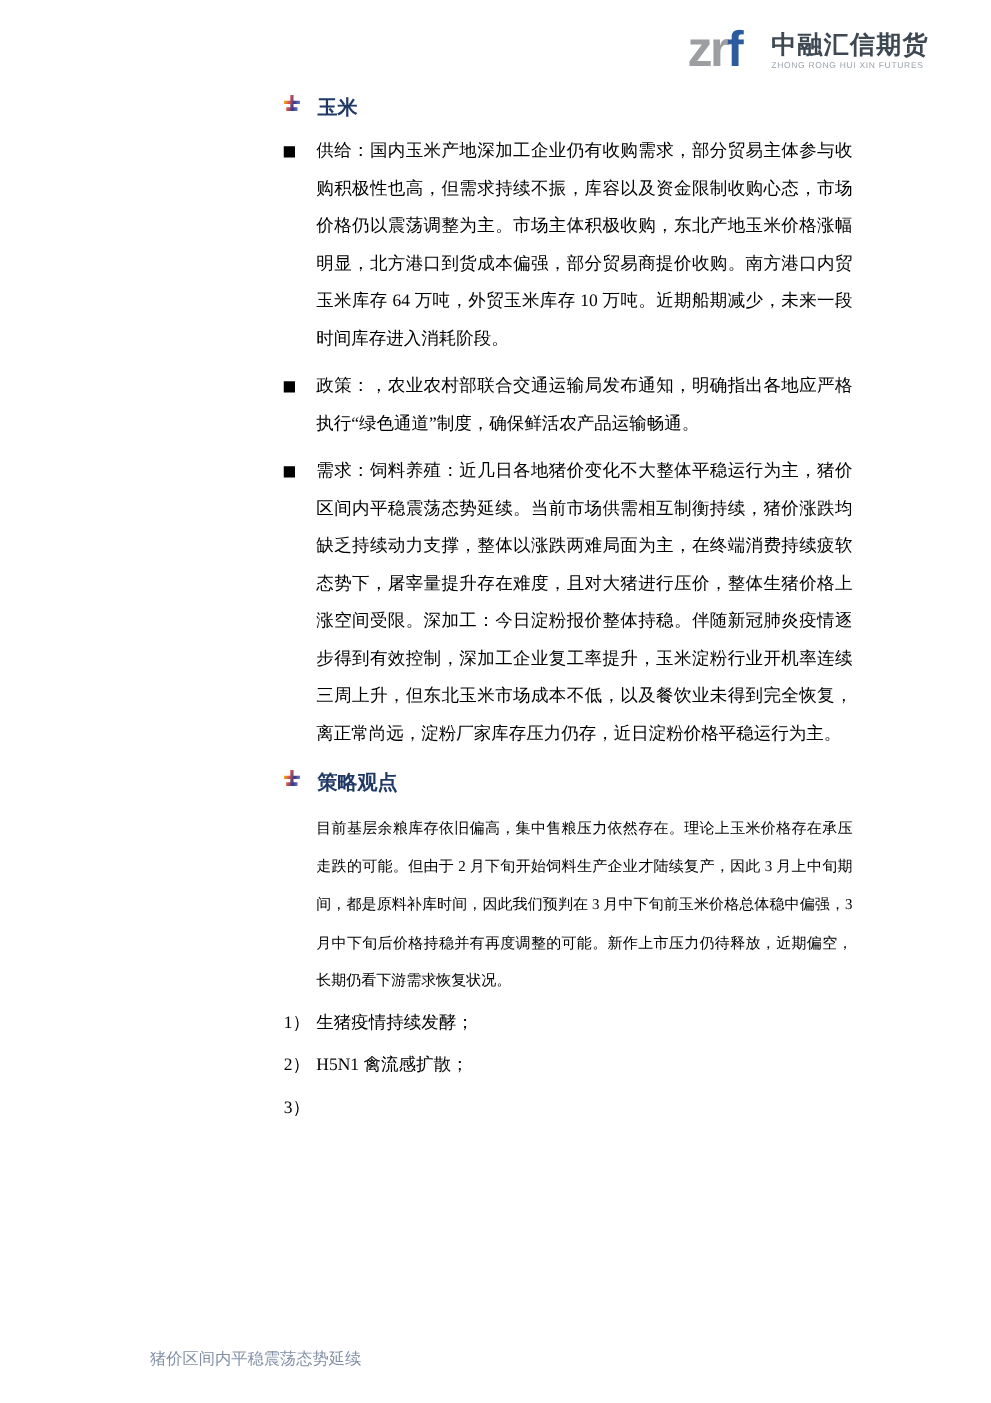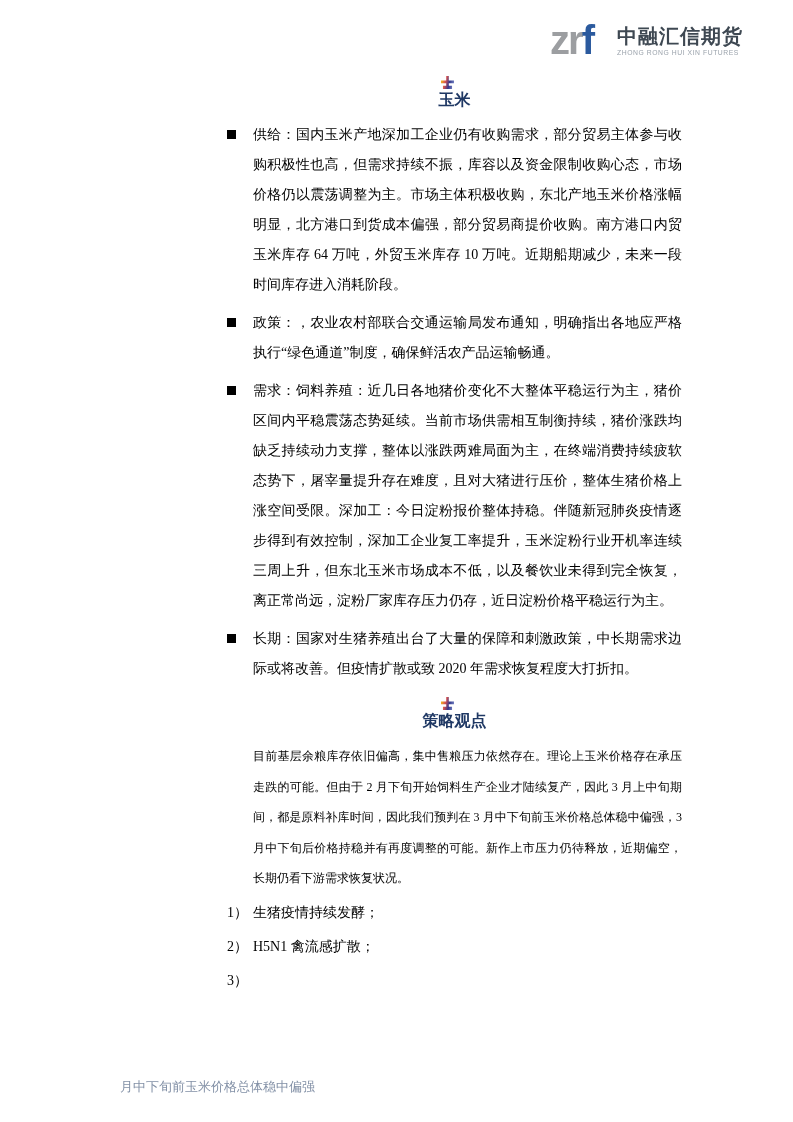--- a/index.html
+++ b/index.html
@@ -33,26 +33,25 @@
     font-family:"Liberation Sans","DejaVu Sans",sans-serif;
     font-size:6.8px;line-height:9px;color:#9aa2ab;letter-spacing:0.55px;
     margin-top:1px;white-space:nowrap;
   }
 
   
   .content{
     position:absolute;left:227px;top:76px;width:455px;
   }
   .sec-heading{
-    display:flex;align-items:center;
+    display:flex;
     font-family:"Liberation Sans","DejaVu Sans",sans-serif;
     font-weight:bold;font-size:16px;line-height:22px;
     color:#1f3864;
     margin:0 0 9px 0;
-    flex-direction:column;
   }
   .sec-heading .hd-icon{
     width:13px;height:13px;flex:none;margin-right:14px;
     background:linear-gradient(105deg,#f2b01e 10%,#d9534f 35%,#33388c 62%,#8a9bd4 100%);
     clip-path:polygon(40% 0,60% 0,60% 35%,100% 35%,100% 55%,60% 55%,60% 75%,85% 75%,85% 100%,15% 100%,15% 75%,40% 75%,40% 55%,0 55%,0 35%,40% 35%);
   }
   .sp-top{margin-top:13px;}
 
   .bullet-row{display:flex;margin-bottom:8px;}
   .bullet-row .sq{
@@ -119,26 +118,20 @@
       </div>
     </div>
 
     <div class="bullet-row">
       <span class="sq"></span>
       <div class="btext">
         <b>需求：</b><span>饲料养殖：近几日各地猪价变化不大整体平稳运行为主，猪价区间内平稳震荡态势延续。当前市场供需相互制衡持续，猪价涨跌均缺乏持续动力支撑，整体以涨跌两难局面为主，在终端消费持续疲软态势下，屠宰量提升存在难度，且对大猪进行压价，整体生猪价格上涨空间受限。深加工：今日淀粉报价整体持稳。伴随新冠肺炎疫情逐步得到有效控制，深加工企业复工率提升，玉米淀粉行业开机率连续三周上升，但东北玉米市场成本不低，以及餐饮业未得到完全恢复，离正常尚远，淀粉厂家库存压力仍存，近日淀粉价格平稳运行为主。</span>
       </div>
     </div>
 
-    <div class="bullet-row">
-      <span class="sq"></span>
-      <div class="btext">
-        <b>长期：</b><span>国家对生猪养殖出台了大量的保障和刺激政策，中长期需求边际或将改善。但疫情扩散或致 2020 年需求恢复程度大打折扣。</span>
-      </div>
-    </div>
 
     <div class="sec-heading sp-top">
       <span class="hd-icon"></span>
       <span>策略观点</span>
     </div>
     <p class="plain-para">目前基层余粮库存依旧偏高，集中售粮压力依然存在。理论上玉米价格存在承压走跌的可能。但由于 2 月下旬开始饲料生产企业才陆续复产，因此 3 月上中旬期间，都是原料补库时间，因此我们预判在 3 月中下旬前玉米价格总体稳中偏强，3 月中下旬后价格持稳并有再度调整的可能。新作上市压力仍待释放，近期偏空，长期仍看下游需求恢复状况。</p>
 
 
     <div class="risk-list">
       <div class="risk-item">
@@ -149,15 +142,15 @@
         <span class="no">2）</span>
         <span>H5N1 禽流感扩散；</span>
       </div>
       <div class="risk-item">
         <span class="no">3）</span>
       </div>
     </div>
 
   </div>
 
-  <div class="footer">月中下旬前玉米价格总体稳中偏强</div>
+  <div class="footer">猪价区间内平稳震荡态势延续</div>
 
 </div>
 
 </body></html>

